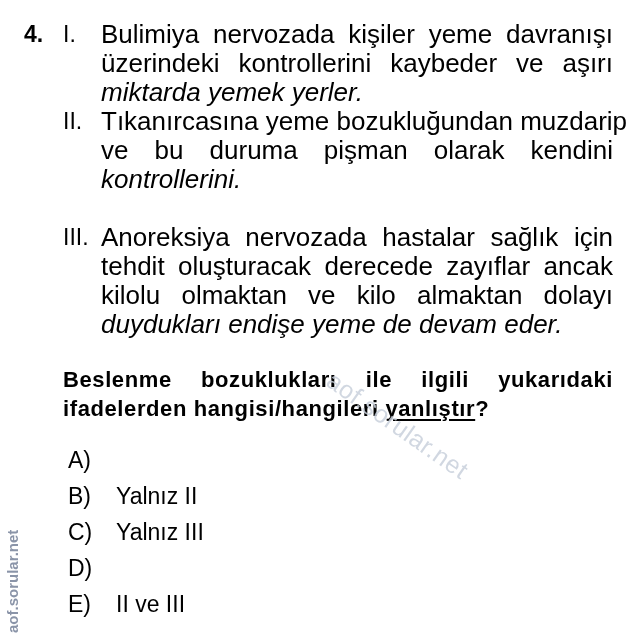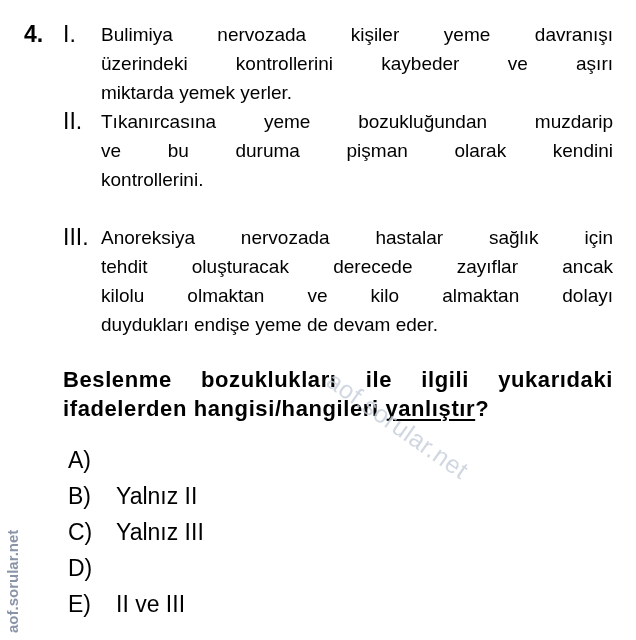--- a/index.html
+++ b/index.html
@@ -36,30 +36,31 @@
       line-height: 29px;
       width: 38px;
     }
     .st-lines {
       position: absolute;
       left: 38px;
       top: 0;
       width: 512px;
     }
     .st-line {
-      font-size: 19px;
+      font-size: 26px;
       line-height: 29px;
       height: 29px;
       white-space: nowrap;
       text-align: justify;
       text-align-last: justify;
     }
     .st-line.last {
       text-align: center;
       text-align-last: left;
+      font-style: italic;
     }
     .question {
       position: absolute;
       left: 63px;
       top: 365px;
       width: 550px;
     }
     .q-line {
       font-size: 22px;
       font-weight: bold;

